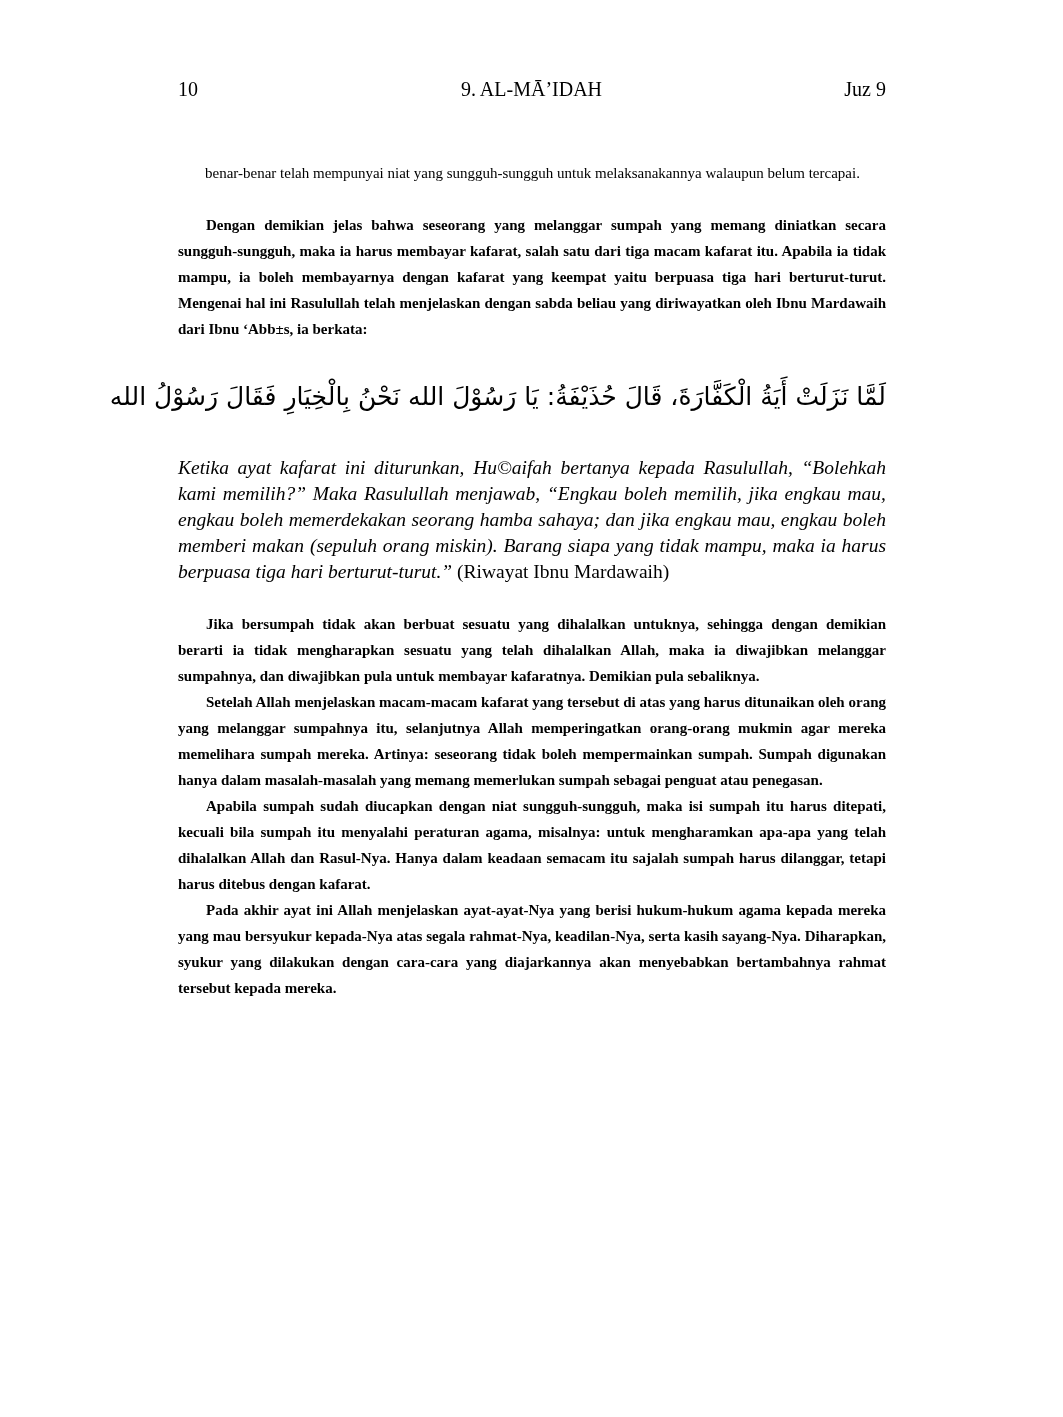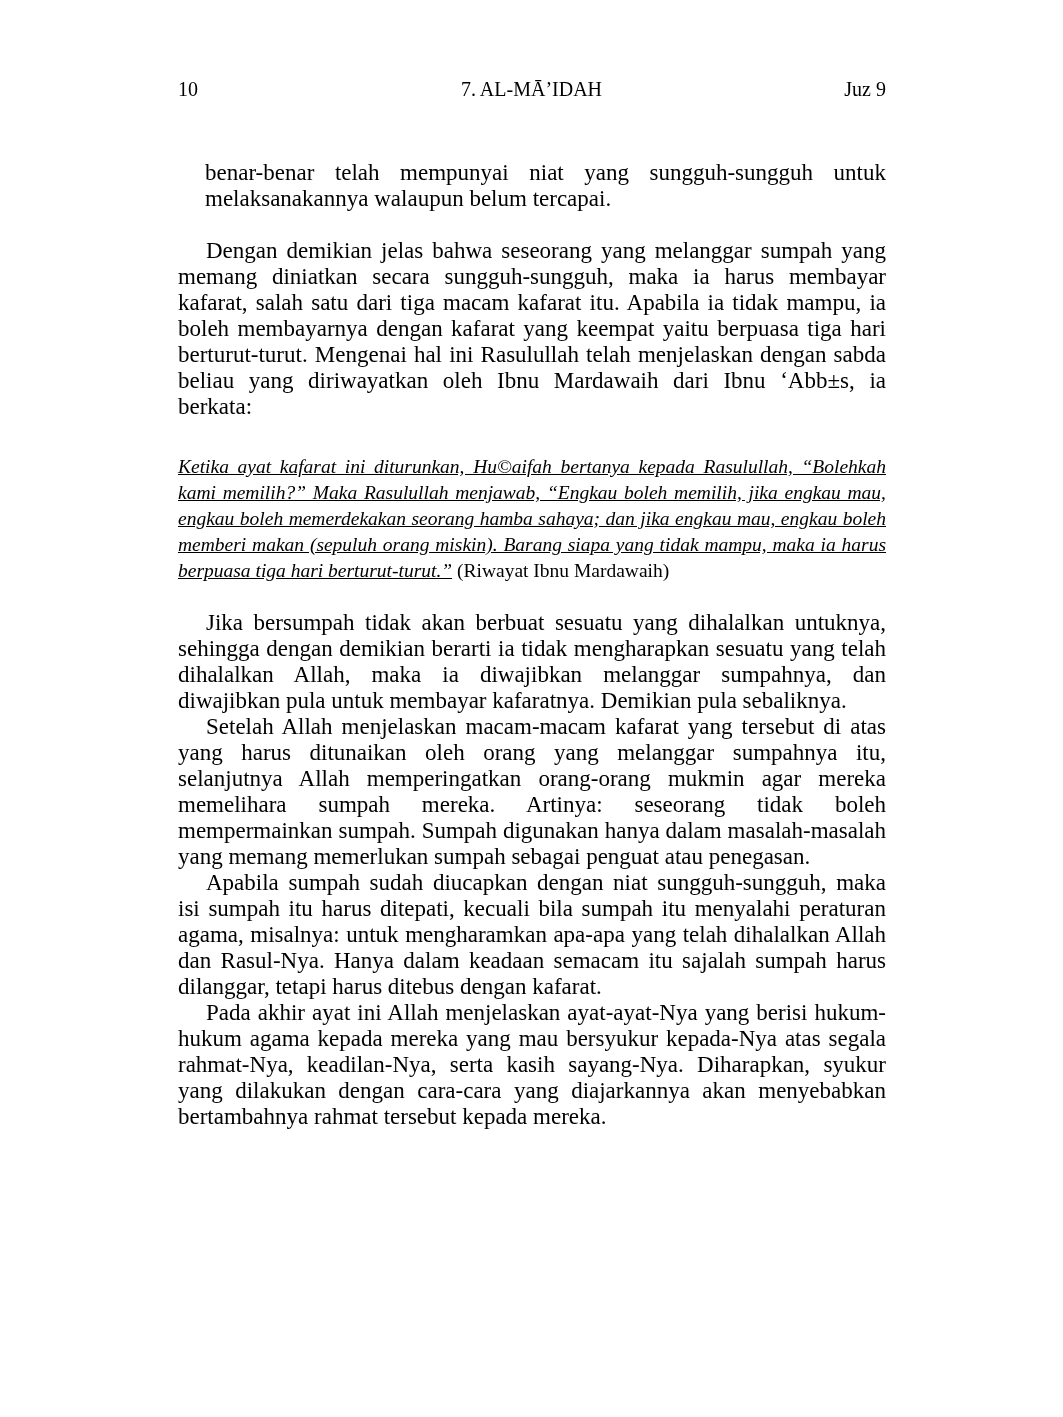--- a/index.html
+++ b/index.html
@@ -23,67 +23,68 @@
   }
   .running-header .center { 
     position: absolute;
     left: 0; right: 0;
     text-align: center;
   }
   .content {
     margin-top: 60px;
   }
   p.body-par {
-    font-size: 23px;
+    font-size: 15px;
     line-height: 26px;
     text-align: justify;
     margin: 0;
   }
   p.continuation {
     margin-left: 27px;
     margin-bottom: 26px;
   }
-  p.first-indent { text-indent: 28px; }
+  p.first-indent { text-indent: 28px; font-weight: bold; }
   p.lead-par { margin-bottom: 0; }
   .arabic-block {
     direction: rtl;
     text-align: center;
     font-family: "DejaVu Sans", sans-serif;
     font-size: 25px;
     line-height: 49px;
     margin: 30px 0 34px 0;
   }
   .arabic-line { white-space: nowrap; }
   p.translation {
     font-size: 19.5px;
     line-height: 26px;
     text-align: justify;
     margin: 0 0 26px 0;
   }
-  .italic-text { font-style: italic; text-decoration: underline; }
+  .italic-text { font-style: italic; }
   .upright-text { font-style: normal; }
 </style>
 </head>
 <body>
 
 <div class="page">
 
   <div class="running-header">
     <span>10</span>
-    <span class="center">7. AL-MĀ’IDAH</span>
+    <span class="center">9. AL-MĀ’IDAH</span>
     <span>Juz 9</span>
   </div>
 
   <div class="content">
 
     <p class="body-par continuation">benar-benar telah mempunyai niat yang sungguh-sungguh untuk melaksanakannya walaupun belum tercapai.</p>
 
     <p class="body-par first-indent">Dengan demikian jelas bahwa seseorang yang melanggar sumpah yang memang diniatkan secara sungguh-sungguh, maka ia harus membayar kafarat, salah satu dari tiga macam kafarat itu. Apabila ia tidak mampu, ia boleh membayarnya dengan kafarat yang keempat yaitu berpuasa tiga hari berturut-turut. Mengenai hal ini Rasulullah telah menjelaskan dengan sabda beliau yang diriwayatkan oleh Ibnu Mardawaih dari Ibnu ‘Abb±s, ia berkata:</p>
 
     <div class="arabic-block">
+      <div class="arabic-line">لَمَّا نَزَلَتْ أَيَةُ الْكَفَّارَةَ، قَالَ حُذَيْفَةُ: يَا رَسُوْلَ الله نَحْنُ بِالْخِيَارِ فَقَالَ رَسُوْلُ الله</div>
     </div>
 
     <p class="translation"><span class="italic-text">Ketika ayat kafarat ini diturunkan, Hu©aifah bertanya kepada Rasulullah, “Bolehkah kami memilih?” Maka Rasulullah menjawab, “Engkau boleh memilih, jika engkau mau, engkau boleh memerdekakan seorang hamba sahaya; dan jika engkau mau, engkau boleh  memberi makan (sepuluh orang miskin). Barang siapa yang tidak mampu, maka ia harus berpuasa tiga hari berturut-turut.”</span><span class="upright-text"> (Riwayat Ibnu Mardawaih)</span></p>
 
     <p class="body-par first-indent lead-par">Jika bersumpah tidak akan berbuat sesuatu yang dihalalkan untuknya, sehingga dengan demikian berarti ia tidak mengharapkan sesuatu yang telah dihalalkan Allah, maka ia diwajibkan melanggar sumpahnya, dan  diwajibkan pula untuk membayar kafaratnya. Demikian pula sebaliknya.</p>
 
     <p class="body-par first-indent lead-par">Setelah Allah menjelaskan macam-macam kafarat yang tersebut di atas yang harus ditunaikan oleh orang yang melanggar sumpahnya itu, selanjutnya Allah memperingatkan orang-orang mukmin agar mereka memelihara sumpah mereka. Artinya: seseorang tidak boleh mempermainkan sumpah. Sumpah digunakan hanya dalam masalah-masalah yang memang memerlukan sumpah sebagai penguat atau penegasan.</p>
 
     <p class="body-par first-indent lead-par">Apabila sumpah sudah diucapkan dengan niat sungguh-sungguh, maka isi sumpah itu harus ditepati, kecuali bila sumpah itu menyalahi peraturan agama, misalnya: untuk mengharamkan apa-apa yang telah dihalalkan Allah dan Rasul-Nya. Hanya dalam keadaan semacam itu sajalah sumpah harus dilanggar, tetapi harus ditebus dengan kafarat.</p>
 

